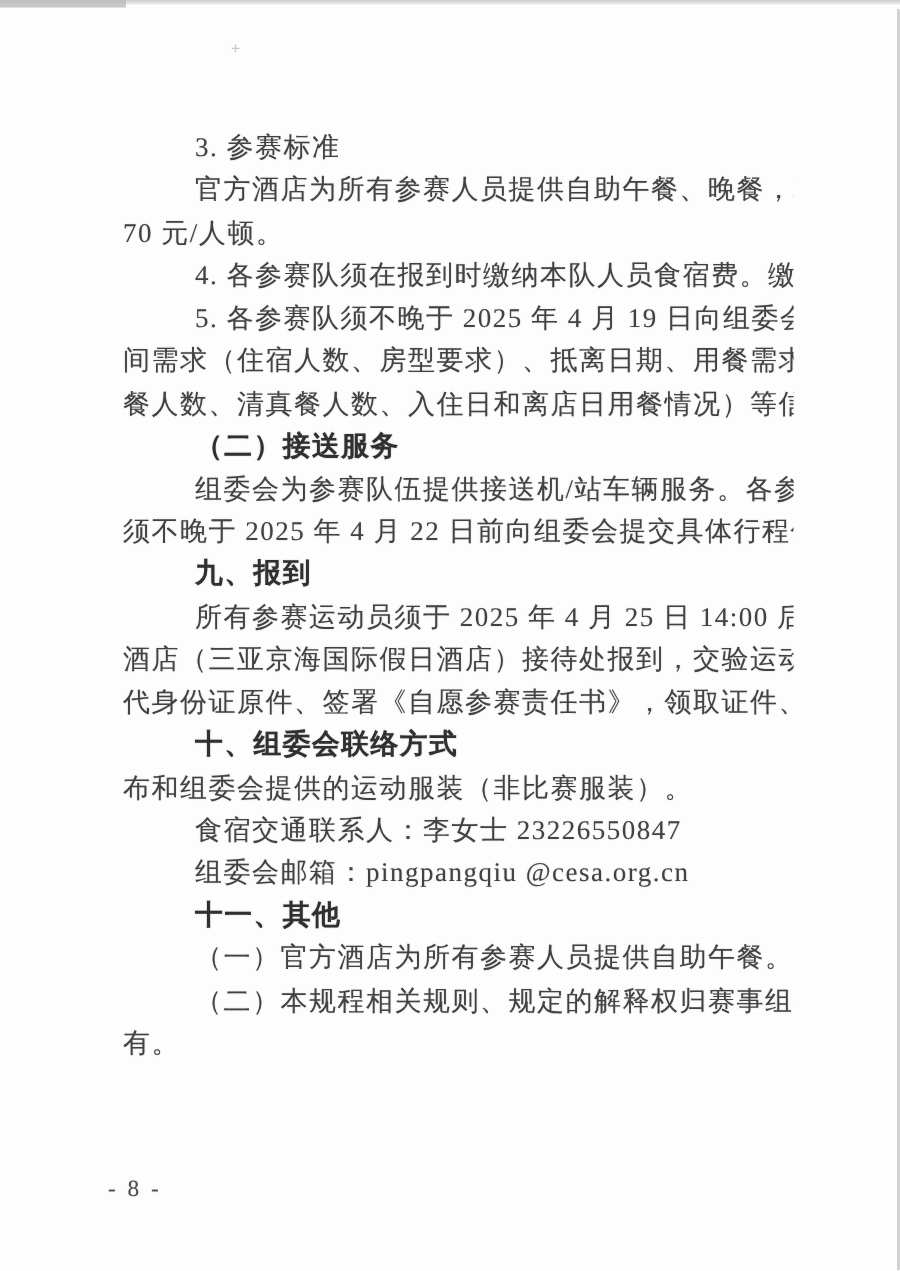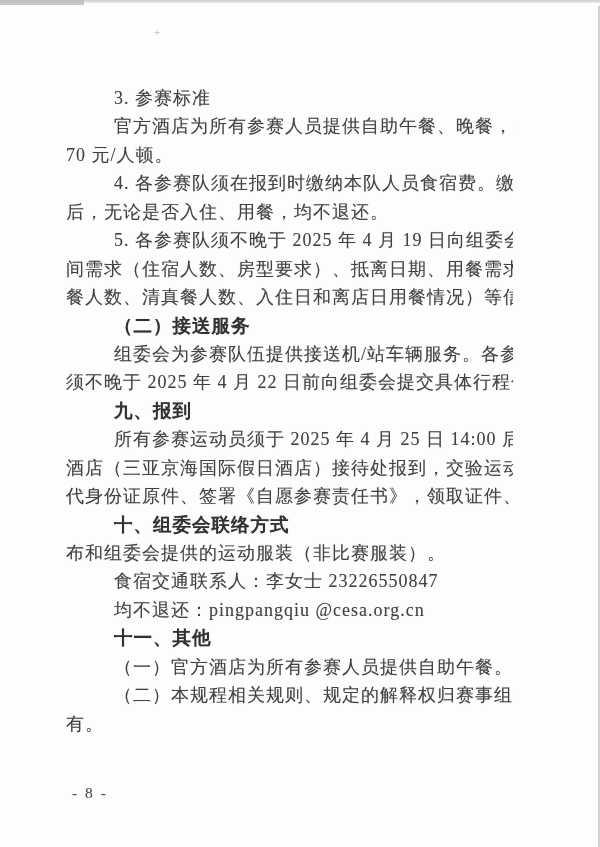--- a/index.html
+++ b/index.html
@@ -32,21 +32,21 @@
   .edge-right{
     position:absolute;right:0;top:6px;width:2px;height:841px;
     background:#d2d2d2;
   }
   .speck{
     position:absolute;left:154px;top:28px;
     color:#c9c9c9;font-size:10px;line-height:10px;
     font-family:"DejaVu Sans Mono",monospace;
   }
   .content{
-    position:absolute;left:66px;top:84px;width:447px;
+    position:absolute;left:82px;top:84px;width:447px;
   }
   .line{
     height:28.45px;line-height:28.45px;
     font-size:18px;
     color:var(--ink);
     letter-spacing:1px;
     white-space:nowrap;
     overflow:hidden;
     text-shadow:0 0 1px rgba(66,66,66,.30);
   }
@@ -74,35 +74,34 @@
   <div class="edge-top"></div>
   <div class="edge-top-left"></div>
   <div class="edge-right"></div>
   <div class="speck">+</div>
 
   <div class="content" id="content">
       <div class="line indent">3. 参赛标准</div>
       <div class="line indent">官方酒店为所有参赛人员提供自助午餐、晚餐，标准为</div>
       <div class="line">70 元/人顿。</div>
       <div class="line indent">4. 各参赛队须在报到时缴纳本队人员食宿费。缴纳之</div>
-      <div class="line">后，无论是否入住、用餐，均不退还。</div>
       <div class="line indent">5. 各参赛队须不晚于 2025 年 4 月 19 日向组委会提交房</div>
       <div class="line">间需求（住宿人数、房型要求）、抵离日期、用餐需求（用</div>
       <div class="line">餐人数、清真餐人数、入住日和离店日用餐情况）等信息。</div>
       <div class="line indent heading">（二）接送服务</div>
       <div class="line indent">组委会为参赛队伍提供接送机/站车辆服务。各参赛队</div>
       <div class="line">须不晚于 2025 年 4 月 22 日前向组委会提交具体行程信息。</div>
       <div class="line indent heading">九、报到</div>
       <div class="line indent">所有参赛运动员须于 2025 年 4 月 25 日 14:00 后到官方</div>
       <div class="line">酒店（三亚京海国际假日酒店）接待处报到，交验运动员二</div>
       <div class="line">代身份证原件、签署《自愿参赛责任书》，领取证件、号码</div>
       <div class="line indent heading">十、组委会联络方式</div>
       <div class="line">布和组委会提供的运动服装（非比赛服装）。</div>
       <div class="line indent">食宿交通联系人：李女士 23226550847</div>
-      <div class="line indent">均不退还：pingpangqiu @cesa.org.cn</div>
+      <div class="line indent">组委会邮箱：pingpangqiu @cesa.org.cn</div>
       <div class="line indent heading">十一、其他</div>
       <div class="line indent">（一）官方酒店为所有参赛人员提供自助午餐。</div>
       <div class="line indent">（二）本规程相关规则、规定的解释权归赛事组委会所</div>
       <div class="line">有。</div>
     </div>
 
   <div class="page-number">- 8 -</div>
 </div>
 
 </body></html>

